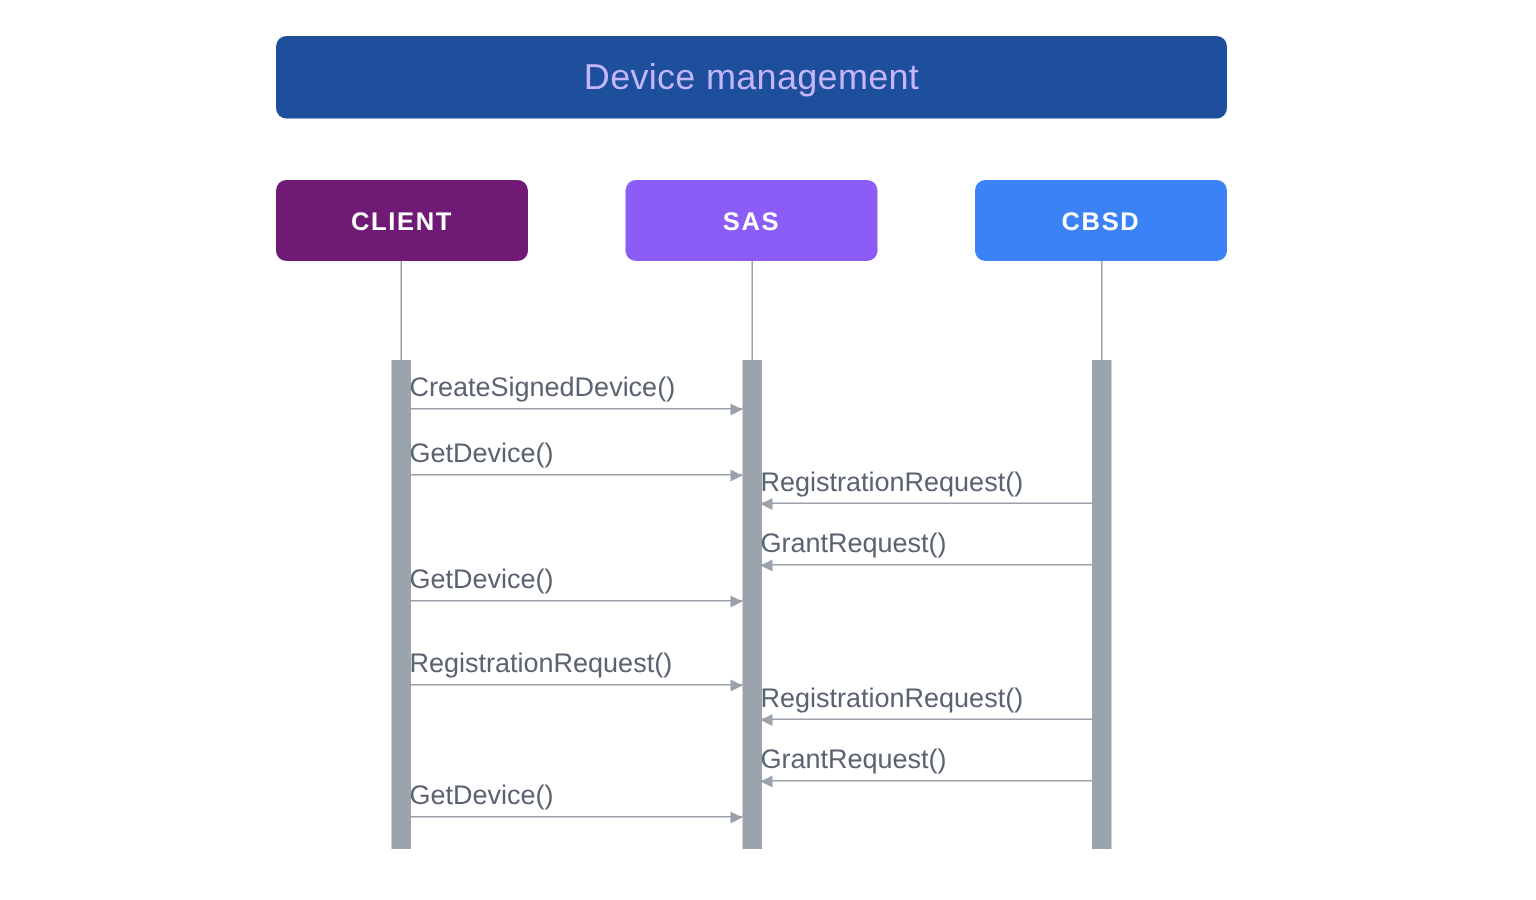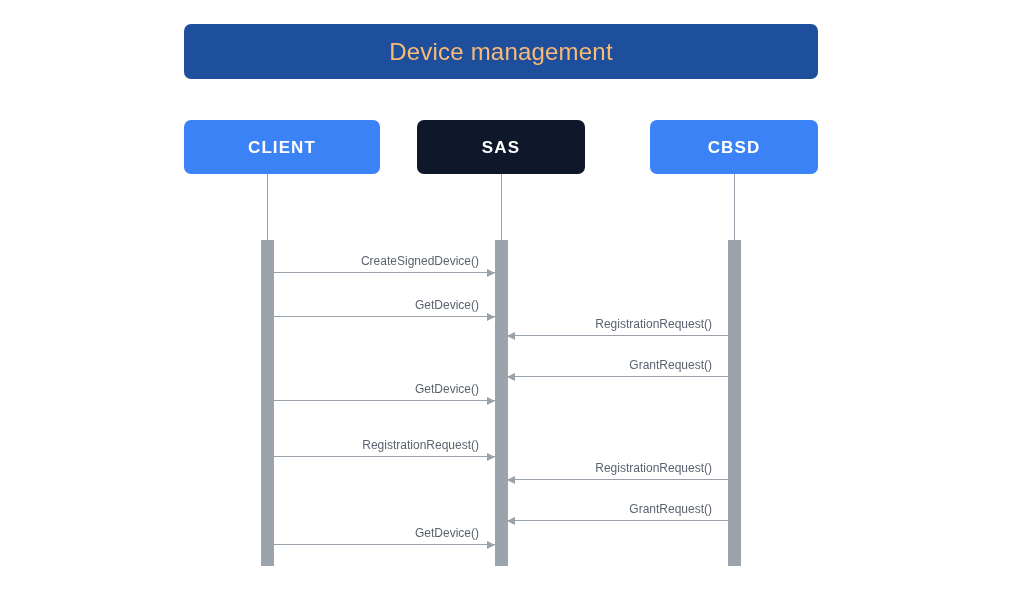--- a/index.html
+++ b/index.html
@@ -29,21 +29,21 @@
     width: 634px;
     height: 55px;
     background: #1d4f9c;
     border-radius: 7px;
     display: flex;
     align-items: center;
     justify-content: center;
     box-sizing: border-box;
   }
   .title-banner-text {
-    color: #fdba74;
+    color: #c4b5fd;
     font-size: 24px;
     font-weight: 400;
     letter-spacing: 0.2px;
     line-height: 1;
   }
 
   
   .participant-box {
     position: absolute;
     top: 120px;
@@ -91,22 +91,22 @@
     right: 0;
     top: 0;
     height: 1px;
     background: #9aa1aa;
   }
   .message-label {
     position: absolute;
     left: 0;
     right: 16px;
     bottom: 5px;
-    text-align: right;
-    font-size: 12px;
+    text-align: left;
+    font-size: 18px;
     color: #5b6370;
     line-height: 1;
     white-space: nowrap;
   }
   .arrowhead {
     position: absolute;
     top: -3.5px;
     width: 0;
     height: 0;
     border-top: 4px solid transparent;
@@ -124,24 +124,24 @@
 </head>
 <body>
 
 <div id="diagram-root">
 
   <div class="title-banner">
     <span class="title-banner-text">Device management</span>
   </div>
 
   <div id="participants-layer">
-      <div class="participant-box" style="left: 184px; width: 196px; background: #3b82f6;">
+      <div class="participant-box" style="left: 184px; width: 168px; background: #701a75;">
         <span class="participant-label">CLIENT</span>
       </div>
-      <div class="participant-box" style="left: 417px; width: 168px; background: #0f172a;">
+      <div class="participant-box" style="left: 417px; width: 168px; background: #8b5cf6;">
         <span class="participant-label">SAS</span>
       </div>
       <div class="participant-box" style="left: 650px; width: 168px; background: #3b82f6;">
         <span class="participant-label">CBSD</span>
       </div>
     </div>
   <div id="lifelines-layer">
       <div class="lifeline" style="left: 267px; background: rgb(154, 161, 170);"></div>
       <div class="lifeline" style="left: 501px; background: rgb(154, 161, 170);"></div>
       <div class="lifeline" style="left: 734px; background: rgb(154, 161, 170);"></div>

